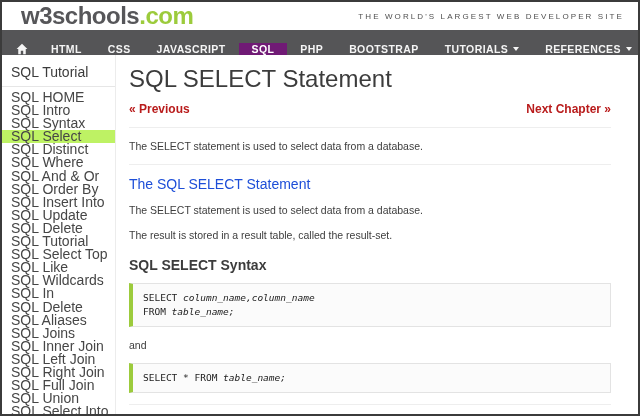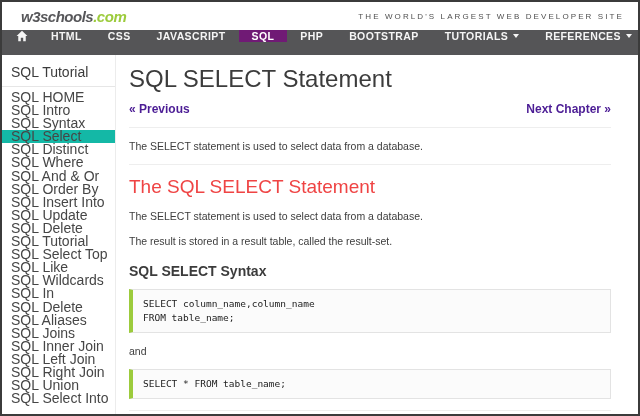--- a/index.html
+++ b/index.html
@@ -1,51 +1,51 @@
 <!DOCTYPE html>
 <html><head>
 <meta charset="utf-8">
 <style>
   * { margin:0; padding:0; box-sizing:border-box; }
   html,body { width:640px; height:416px; background:#fff; font-family:"Liberation Sans", sans-serif; }
   .page { width:640px; height:416px; border:2px solid #3b3b3b; background:#fff; overflow:hidden; display:flex; flex-direction:column; }
 
   
   .topbar { height:28px; background:#ffffff; display:flex; align-items:center; justify-content:space-between; padding:0 14px 0 19px; flex:0 0 auto; }
-  .logo { font-size:15px; font-weight:bold; color:#565659; letter-spacing:-0.5px; cursor:pointer; line-height:1;font-style:italic; }
+  .logo { font-size:24px; font-weight:bold; color:#565659; letter-spacing:-0.5px; cursor:pointer; line-height:1; }
   .logo .com { color:#9CCB3C; }
   .tagline { font-size:8px; font-weight:normal; color:#4f4f4f; letter-spacing:2.1px; }
 
   
-  .navbar { height:25px; background:#555557; display:flex; align-items:flex-start; flex:0 0 auto; }
+  .navbar { height:25px; background:#555557; display:flex; align-items:flex-end; flex:0 0 auto; }
   .nav-item { display:flex; align-items:center; padding:0 13px; color:#f5f5f5; font-size:10.5px; font-weight:bold; letter-spacing:0.4px; text-decoration:none; cursor:pointer; }
   .nav-item.active { background:#701a75; color:#fff; }
   .nav-home { display:flex; align-items:center; padding:0 10px 0 14px; cursor:pointer; }
   .nav-right { margin-left:auto; display:flex; align-items:stretch; }
   .caret { width:0; height:0; border-left:3.5px solid transparent; border-right:3.5px solid transparent; border-top:4px solid #f5f5f5; margin-left:5px; display:inline-block; }
 
   
   .body-wrap { flex:1 1 auto; display:flex; overflow:hidden; }
   .sidebar { width:114px; flex:0 0 auto; border-right:1px solid #ececec; padding-top:9px; overflow:hidden; }
   .sidebar-title { font-size:14px; color:#3b3b3b; padding:0 0 6px 9px; }
   .sidebar-hr { border-top:1px solid #e6e6e6; margin-bottom:4px; }
   .side-item { display:block; font-size:14px; line-height:13.1px; color:#464646; padding-left:9px; text-decoration:none; cursor:pointer; white-space:nowrap; }
-  .side-item.selected { background:#14b8a6; }
+  .side-item.selected { background:#bef264; }
 
   .main { flex:1 1 auto; padding:10px 27px 0 13px; overflow:hidden; }
   h1 { font-size:24px; font-weight:normal; color:#3c3c3c; line-height:1.15; }
   .pager { display:flex; justify-content:space-between; margin-top:9px; }
-  .pager a { color:#4c1d95; font-size:12px; font-weight:bold; text-decoration:none; cursor:pointer; }
+  .pager a { color:#b91c1c; font-size:12px; font-weight:bold; text-decoration:none; cursor:pointer; }
   hr.rule { border:none; border-top:1px solid #eeeeee; margin:11px 0; }
   p.body-text { font-size:10.5px; color:#3d3d3d; margin:11px 0; line-height:1.35; }
-  h2 { font-size:19px; font-weight:normal; color:#ef4444; margin-top:9px; }
+  h2 { font-size:14px; font-weight:normal; color:#1d4ed8; margin-top:9px; }
   h3 { font-size:14px; font-weight:bold; color:#3c3c3c; margin-top:15px; }
   .codebox { margin-top:10px; background:#fbfbfb; border:1px solid #e3e3e3; border-left:4px solid #9CCB3C; padding:7px 10px; }
   .code-line { font-family:"DejaVu Sans Mono","Liberation Mono",monospace; font-size:9.5px; line-height:14px; color:#222; white-space:pre; }
-  .code-line .it { }
+  .code-line .it { font-style:italic; }
 </style>
 </head>
 <body>
 
 <div class="page">
 
   <header class="topbar">
     <div class="logo"><span>w3schools</span><span class="com">.com</span></div>
     <div class="tagline">THE WORLD'S LARGEST WEB DEVELOPER SITE</div>
   </header>
@@ -95,20 +95,21 @@
       <a class="side-item">SQL Select Top</a>
       <a class="side-item">SQL Like</a>
       <a class="side-item">SQL Wildcards</a>
       <a class="side-item">SQL In</a>
       <a class="side-item">SQL Delete</a>
       <a class="side-item">SQL Aliases</a>
       <a class="side-item">SQL Joins</a>
       <a class="side-item">SQL Inner Join</a>
       <a class="side-item">SQL Left Join</a>
       <a class="side-item">SQL Right Join</a>
+      <a class="side-item">SQL Full Join</a>
       <a class="side-item">SQL Union</a>
       <a class="side-item">SQL Select Into</a>
     </aside>
 
     <main class="main">
       <h1>SQL SELECT Statement</h1>
 
       <div class="pager">
         <a>« Previous</a>
         <a>Next Chapter »</a>

